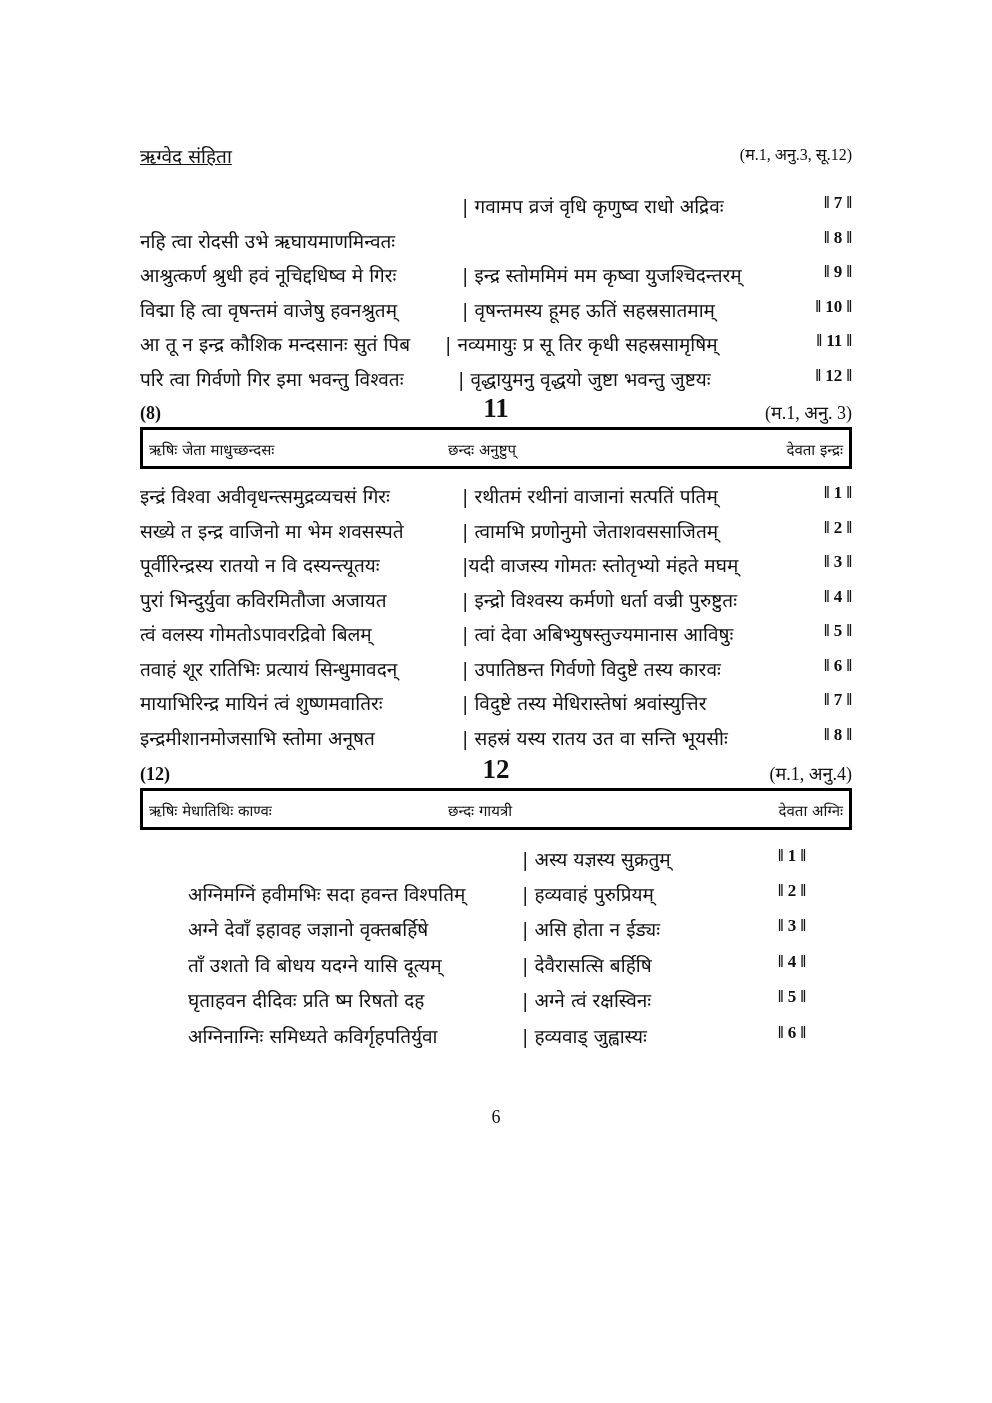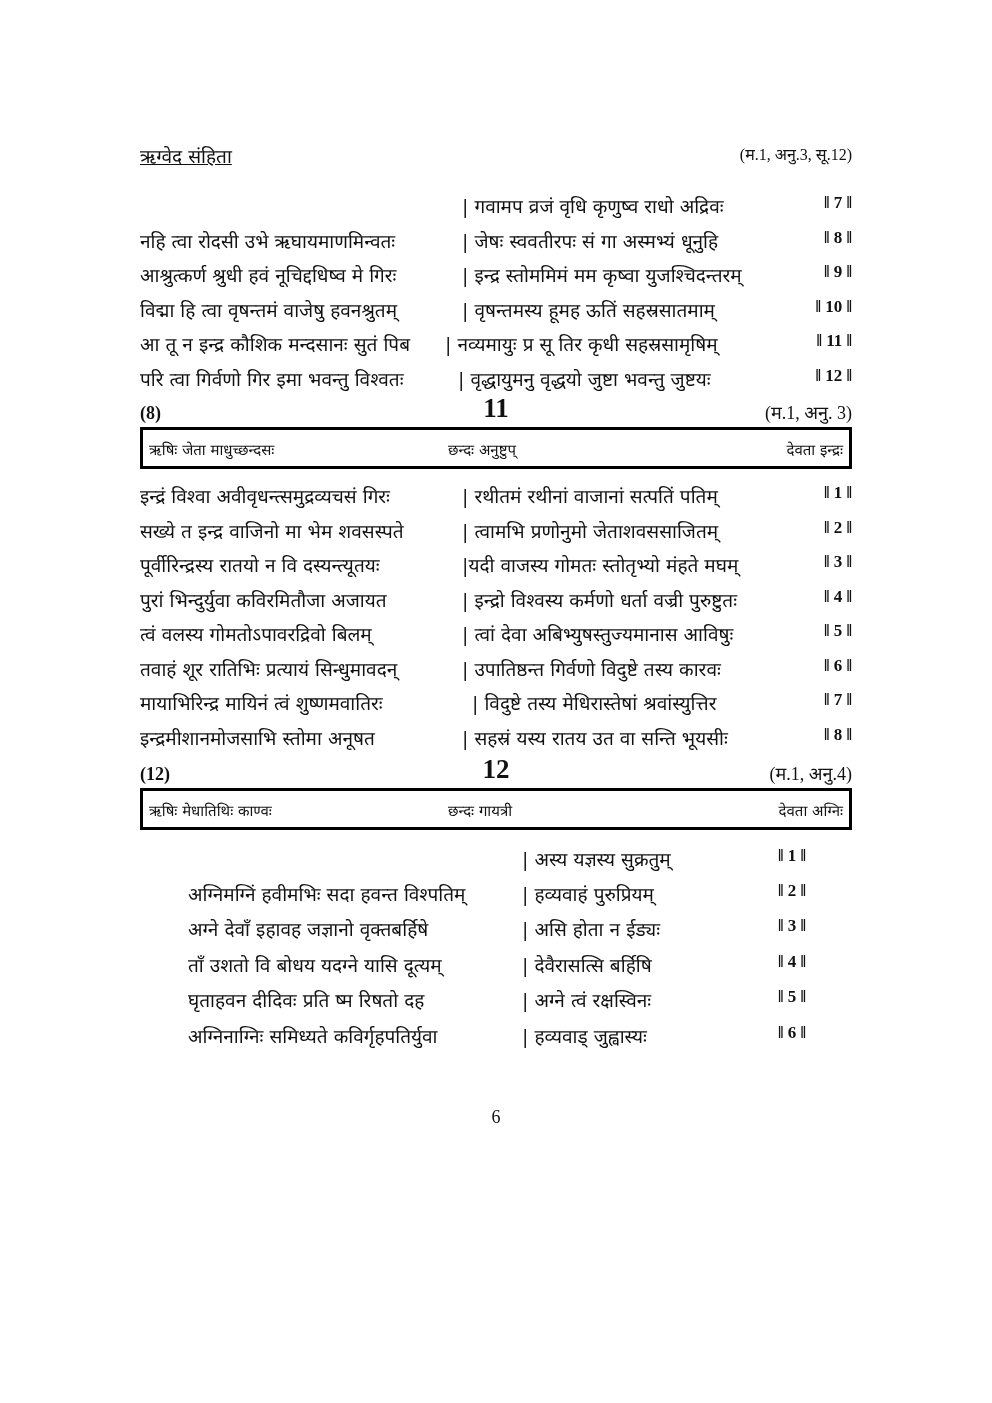--- a/index.html
+++ b/index.html
@@ -41,21 +41,20 @@
     <span class="l">ऋग्वेद संहिता</span>
     <span class="r">(म.1, अनु.3, सू.12)</span>
   </div>
 
   <div class="verse" style="top:193px">
     <span class="b" style="left:322px">| गवामप व्रजं वृधि कृणुष्व राधो अद्रिवः</span>
     <span class="n">‖ 7 ‖</span>
   </div>
   <div class="verse" style="top:228px">
     <span class="a">नहि त्वा रोदसी उभे ऋघायमाणमिन्वतः</span>
-    <span class="b" style="left:322px">| जेषः स्ववतीरपः सं गा अस्मभ्यं धूनुहि</span>
     <span class="n">‖ 8 ‖</span>
   </div>
   <div class="verse" style="top:262px">
     <span class="a">आश्रुत्कर्ण श्रुधी हवं नूचिद्दधिष्व मे गिरः</span>
     <span class="b" style="left:322px">| इन्द्र स्तोममिमं मम कृष्वा युजश्चिदन्तरम्</span>
     <span class="n">‖ 9 ‖</span>
   </div>
   <div class="verse" style="top:297px">
     <span class="a">विद्मा हि त्वा वृषन्तमं वाजेषु हवनश्रुतम्</span>
     <span class="b" style="left:322px">| वृषन्तमस्य हूमह ऊतिं सहस्रसातमाम्</span>
@@ -108,21 +107,21 @@
     <span class="b" style="left:322px">| त्वां देवा अबिभ्युषस्तुज्यमानास आविषुः</span>
     <span class="n">‖ 5 ‖</span>
   </div>
   <div class="verse" style="top:656px">
     <span class="a">तवाहं शूर रातिभिः प्रत्यायं सिन्धुमावदन्</span>
     <span class="b" style="left:322px">| उपातिष्ठन्त गिर्वणो विदुष्टे तस्य कारवः</span>
     <span class="n">‖ 6 ‖</span>
   </div>
   <div class="verse" style="top:690px">
     <span class="a">मायाभिरिन्द्र मायिनं त्वं शुष्णमवातिरः</span>
-    <span class="b" style="left:332px">| विदुष्टे तस्य मेधिरास्तेषां श्रवांस्युत्तिर</span>
+    <span class="b" style="left:322px">| विदुष्टे तस्य मेधिरास्तेषां श्रवांस्युत्तिर</span>
     <span class="n">‖ 7 ‖</span>
   </div>
   <div class="verse" style="top:725px">
     <span class="a">इन्द्रमीशानमोजसाभि स्तोमा अनूषत</span>
     <span class="b" style="left:322px">| सहस्रं यस्य रातय उत वा सन्ति भूयसीः</span>
     <span class="n">‖ 8 ‖</span>
   </div>
 
   <div class="sukta-head" style="top:757px">
     <span class="l">(12)</span>

